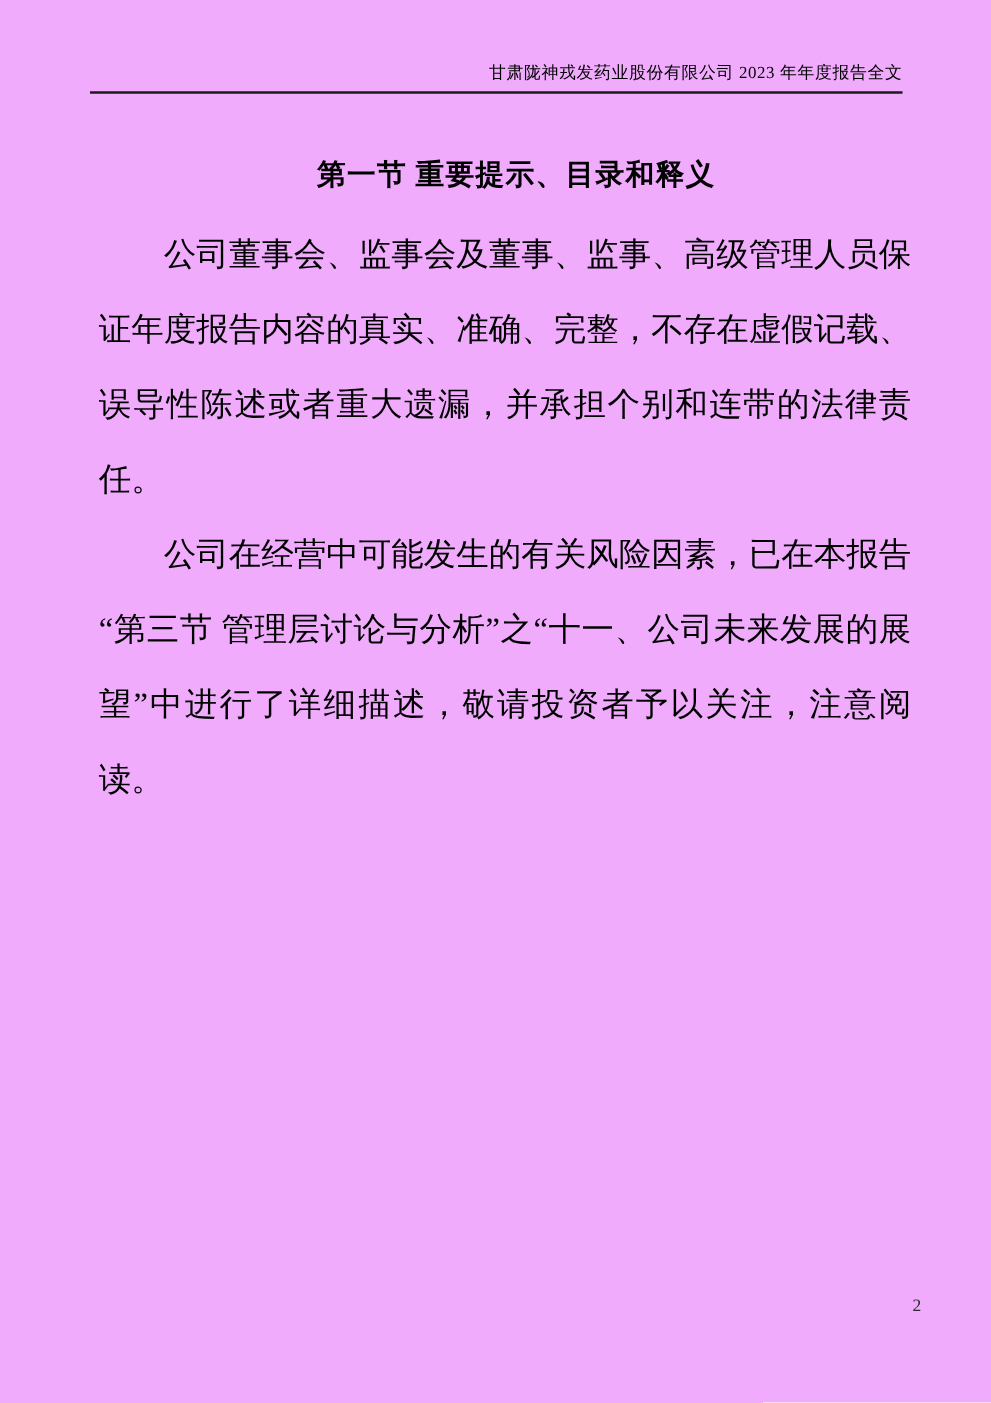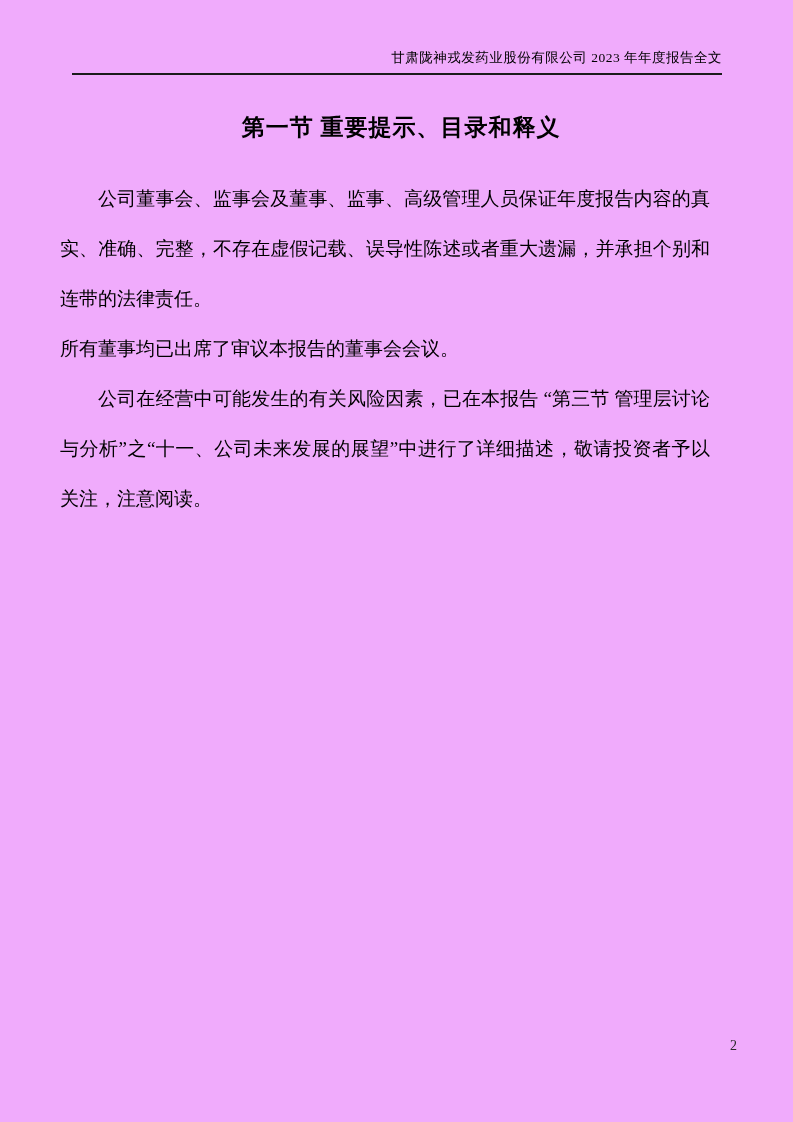--- a/index.html
+++ b/index.html
@@ -27,33 +27,33 @@
     line-height: 16px;
     letter-spacing: 0.5px;
     padding-bottom: 7px;
     border-bottom: 2px solid #1b1b1b;
   }
   .doc-title {
     position: absolute;
     left: 72px;
     width: 650px;
     top: 108px;
-    margin: 4px;
+    margin: 16px;
     text-align: center;
     font-size: 23px;
     font-weight: bold;
     letter-spacing: 1px;
   }
   .body-text {
     position: absolute;
-    left: 60px;
+    left: 79px;
     width: 650px;
     top: 174px;
-    font-size: 19px;
-    line-height: 50px;
+    font-size: 26px;
+    line-height: 60px;
     text-align: justify;
     text-justify: inter-character;
   }
   .body-text p {
     margin: 0;
     padding: 0;
   }
   .body-text p.indent {
     text-indent: 2em;
   }
@@ -71,19 +71,18 @@
 <div class="page">
 
   <div class="page-header">
     <span>甘肃陇神戎发药业股份有限公司 2023 年年度报告全文</span>
   </div>
 
   <h1 class="doc-title">第一节 重要提示、目录和释义</h1>
 
   <div class="body-text">
     <p class="indent">公司董事会、监事会及董事、监事、高级管理人员保证年度报告内容的真实、准确、完整，不存在虚假记载、误导性陈述或者重大遗漏，并承担个别和连带的法律责任。</p>
-    <p>所有董事均已出席了审议本报告的董事会会议。</p>
     <p class="indent">公司在经营中可能发生的有关风险因素，已在本报告 “第三节 管理层讨论与分析”之“十一、公司未来发展的展望”中进行了详细描述，敬请投资者予以关注，注意阅读。</p>
   </div>
 
   <div class="page-number">2</div>
 
 </div>
 
 </body></html>

